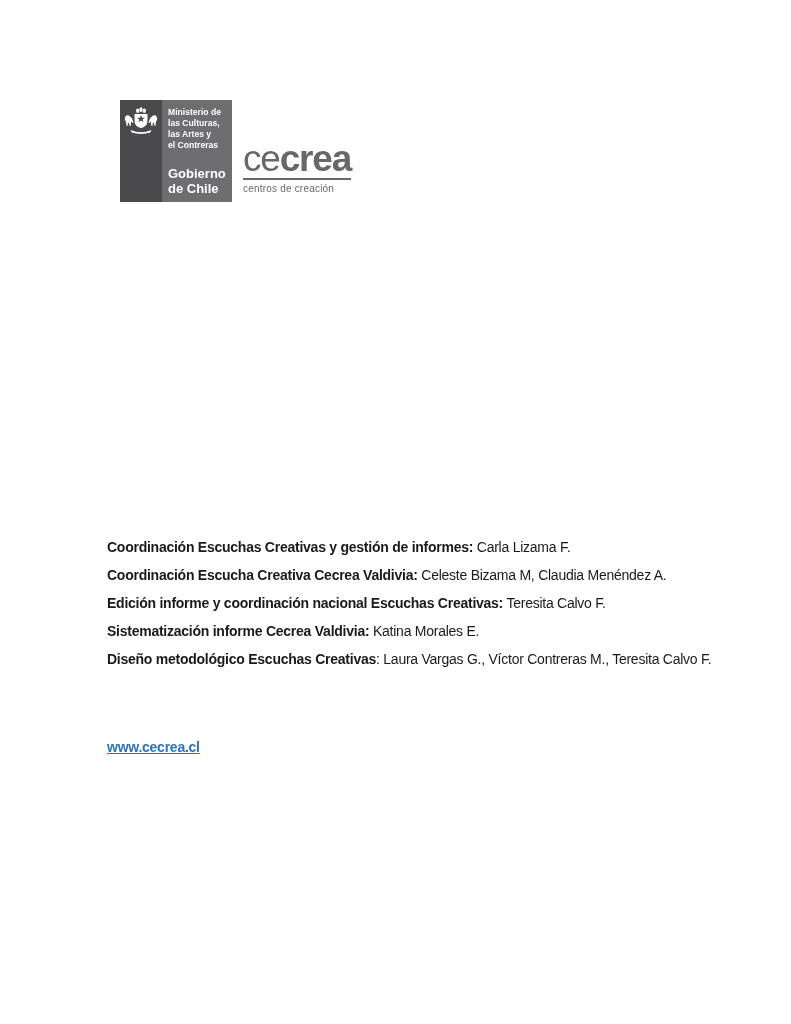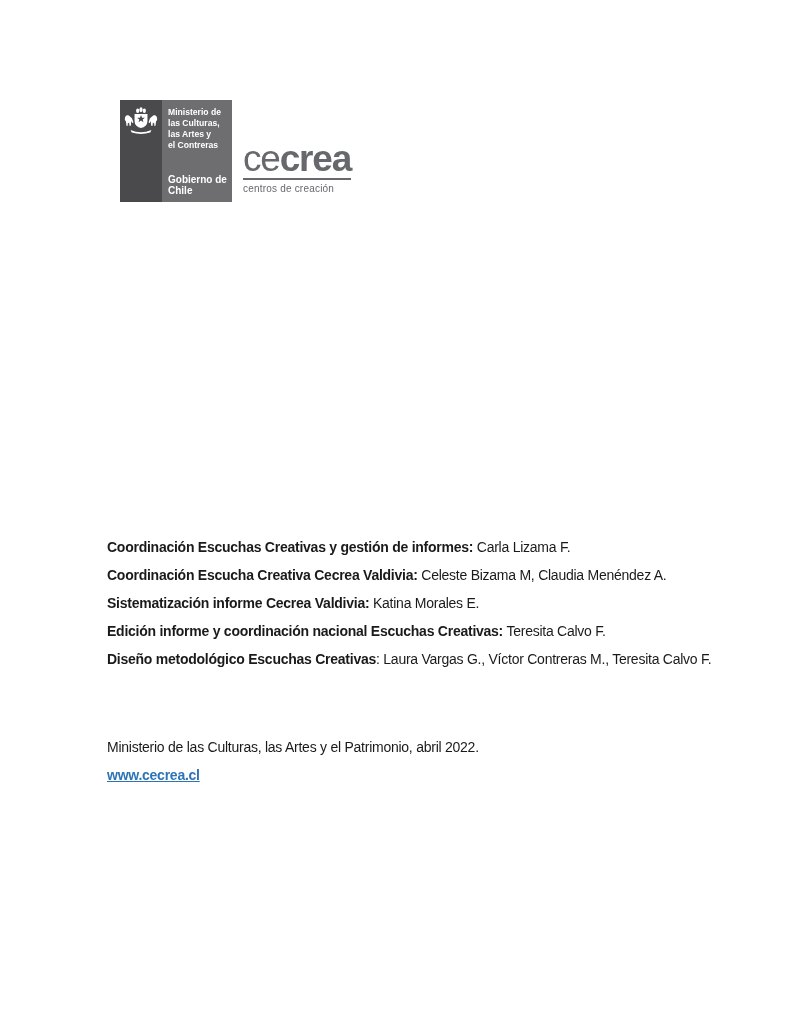--- a/index.html
+++ b/index.html
@@ -13,21 +13,21 @@
     color: #1a1a1a;
     overflow: hidden;
   }
 
   
   .logo-lockup { position: absolute; left: 120px; top: 100px; width: 240px; height: 104px; }
   .ministry-logo { position: absolute; left: 0; top: 0; width: 112px; height: 102px; display: flex; border-radius: 32px; }
   .col-dark { width: 42px; height: 102px; position: relative; }
   .col-gray { width: 70px; height: 102px; display: flex; flex-direction: column; justify-content: space-between; padding: 7px 3px 6px 6px; }
   .ministry-name { color: #ffffff; font-weight: bold; font-size: 8.6px; line-height: 11px; letter-spacing: 0; }
-  .gov-label { color: #ffffff; font-weight: bold; font-size: 10px; }
+  .gov-label { color: #ffffff; font-weight: bold; font-size: 13px; }
   .crest { position: absolute; left: 2px; top: 5px; width: 38px; height: 34px; }
 
   .cecrea-logo { position: absolute; left: 123px; top: 44px; width: 112px; }
   .cecrea-wordmark { font-size: 37px; line-height: 30px; letter-spacing: -1.2px; font-weight: normal; display: block; }
   .cecrea-wordmark .bold-part { font-weight: bold; }
   .cecrea-rule { width: 108px; height: 2px; margin-top: 4px; }
   .cecrea-tagline { display: block; margin-top: 3px; font-size: 10px; letter-spacing: 0.2px; }
 
   
   .credits { position: absolute; left: 107px; top: 539px; right: 50px; }
@@ -80,23 +80,22 @@
     <div class="cecrea-logo" style="color: rgb(103, 104, 107);">
       <span class="cecrea-wordmark"><span>ce</span><span class="bold-part">crea</span></span>
       <div class="cecrea-rule" style="background: rgb(103, 104, 107);"></div>
       <span class="cecrea-tagline">centros de creación</span>
     </div>
   </div>
 
   <div class="credits">
     <p class="credit-line"><span class="lbl">Coordinación Escuchas Creativas y gestión de informes:</span><span> Carla Lizama F.</span></p>
     <p class="credit-line"><span class="lbl">Coordinación Escucha Creativa Cecrea Valdivia:</span><span> Celeste Bizama M, Claudia Menéndez A.</span></p>
+    <p class="credit-line"><span class="lbl">Edición informe y coordinación nacional Escuchas Creativas:</span><span> Teresita Calvo F.</span></p>
     <p class="credit-line"><span class="lbl">Sistematización informe Cecrea Valdivia:</span><span> Katina Morales E.</span></p>
-    <p class="credit-line"><span class="lbl">Edición informe y coordinación nacional Escuchas Creativas:</span><span> Teresita Calvo F.</span></p>
     <p class="credit-line"><span class="lbl">Diseño metodológico Escuchas Creativas</span><span>: Laura Vargas G., Víctor Contreras M., Teresita Calvo F.</span></p>
   </div>
 
   <div class="footer">
-    <p class="footer-line">Ministerio de las Culturas, las Artes y el Patrimonio, abril 2022.</p>
     <p class="footer-line"><a class="site-link" style="color: rgb(46, 116, 181);">www.cecrea.cl</a></p>
   </div>
 
 </div>
 
 </body></html>

